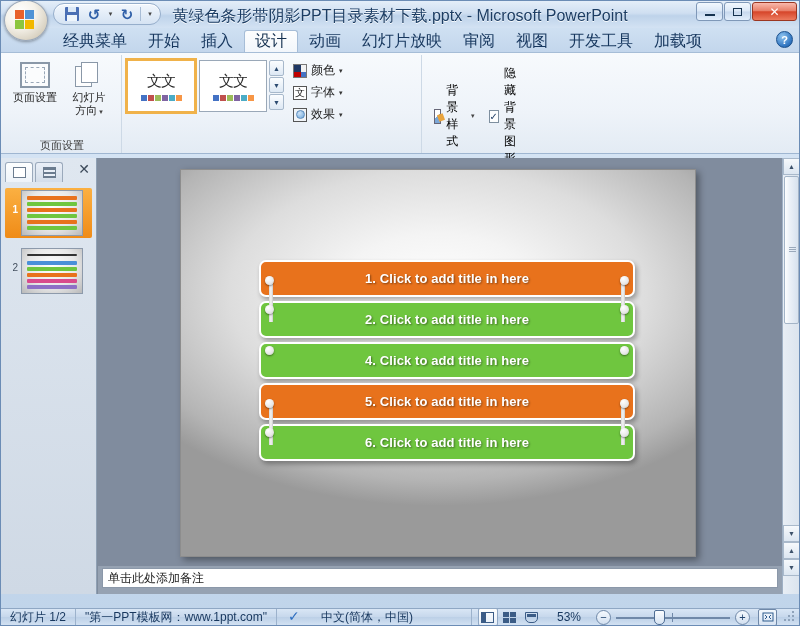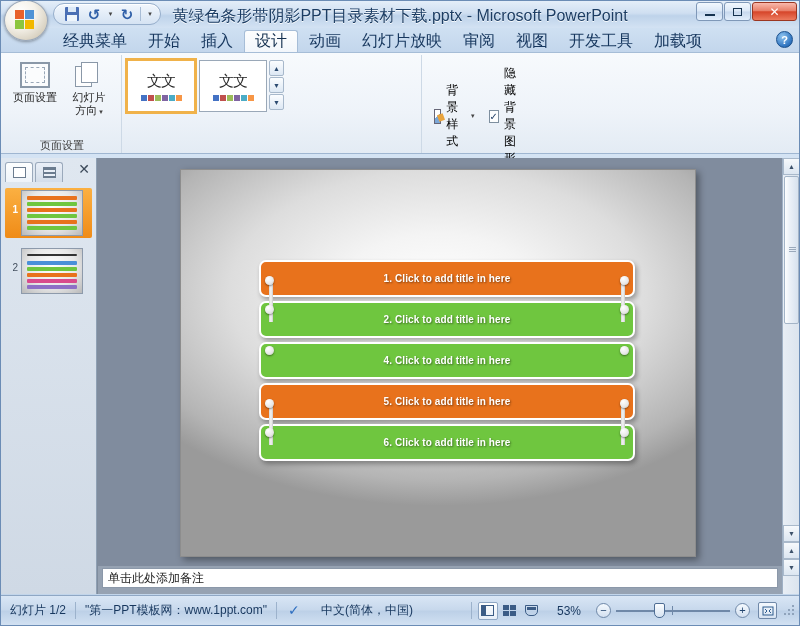--- a/index.html
+++ b/index.html
@@ -224,21 +224,21 @@
   }
   .bars { position:absolute; left:78px; top:90px; width:376px; }
   .bar-wrap { position:relative; height:40px; margin-bottom:1px; }
   .bar {
     position:absolute; left:0; right:0; top:0; height:37px;
     border-radius:7px; border:2px solid #ffffff;
     box-shadow: 2px 3px 5px rgba(0,0,0,.32);
     display:flex; align-items:center; justify-content:center;
   }
   .bar .txt {
-    color:#fff; font-weight:bold; font-size:10px;
+    color:#fff; font-weight:bold; font-size:13px;
     font-family:"Liberation Sans", sans-serif;
     text-shadow: 1px 1px 2px rgba(0,0,0,.45);
     letter-spacing:.1px;
   }
   .pin { position:absolute; width:9px; height:9px; border-radius:50%;
     background: radial-gradient(circle at 35% 30%, #ffffff, #e7e7e7 60%, #bdbdbd 100%);
     box-shadow: 0 1px 2px rgba(0,0,0,.45); z-index:3; }
   .pin.l { left:6px; } .pin.r { right:6px; }
   .pin.top { top:16px; } 
   .connector { position:absolute; width:4px; background:linear-gradient(90deg,#d8d8d8,#f4f4f4,#c9c9c9); z-index:2; }
@@ -257,21 +257,21 @@
     background:linear-gradient(180deg,#f6f9fc,#dce6f1); border:1px solid #a9b9cb; font-size:7px; color:#3c516a; }
 
   
   .notes { position:absolute; left:97px; right:17px; bottom:0; height:28px;
     background:#96a2b2; padding:2px 4px 0 4px; }
   .notes-box { height:20px; background:#fff; border:1px solid #8b98a9; padding:1px 5px;
     font-size:12px; color:#222; overflow:hidden; }
 
   
   .statusbar {
-    position:absolute; left:0; right:0; bottom:0; height:30px;
+    position:absolute; left:0; right:0; bottom:0; height:17px;
     background: linear-gradient(180deg,#d9e6f5 0%,#c7d8ec 48%,#bcd0e7 52%,#d2e1f2 100%);
     border-top:1px solid #8fa7c4;
     display:flex; align-items:center; font-size:12px; color:#17375e;justify-content:space-between;
   }
   .sb-cell { display:flex; align-items:center; height:22px; padding:0 9px; }
   .sb-sep { width:1px; height:17px; background:#9cb2cc; }
   .sb-spacer { flex:1; }
   .spell-ico { width:17px; height:14px; position:relative; }
   .spell-ico:before{ content:"✓"; position:absolute; left:2px; top:-2px; color:#2f6fc0; font-size:14px; font-weight:bold; }
   .viewbtns { display:flex; gap:2px; align-items:center; padding:0 6px; }
@@ -415,20 +415,44 @@
                 <i style="background:#4bacc6"></i>
                 <i style="background:#f79646"></i>
             </span>
           </div>
         </div>
         <div class="scrollcol">
           <div>▲</div>
           <div>▼</div>
           <div>▼</div>
         </div>
+        <div class="themeopts">
+          <div class="topt">
+            <span class="sw-colors">
+                <i></i>
+                <i></i>
+                <i></i>
+                <i></i>
+              </span>
+            <span class="lbl">颜色</span>
+            <span class="car">▾</span>
+          </div>
+          <div class="topt">
+            <span class="sw-font">文</span>
+            <span class="lbl">字体</span>
+            <span class="car">▾</span>
+          </div>
+          <div class="topt">
+            <span class="sw-fx">
+                <i></i>
+              </span>
+            <span class="lbl">效果</span>
+            <span class="car">▾</span>
+          </div>
+        </div>
       </div>
     </div>
 
     <div class="grp" style="width:112px">
       <div class="grp-body">
         <div class="bgitems">
           <div class="bgrow">
             <span class="sw-bgstyle"></span>
             <span>背景样式</span>
             <span class="car tiny-arrow">▾</span>

